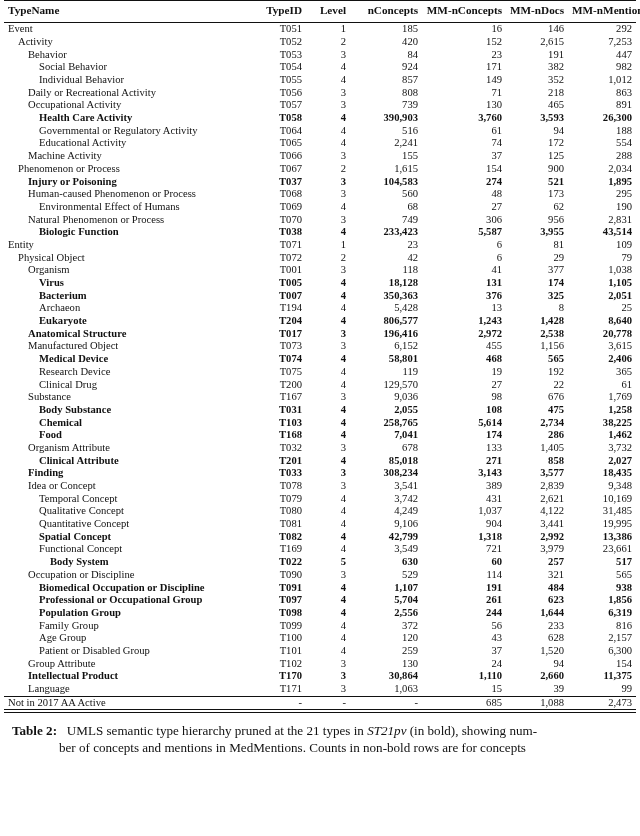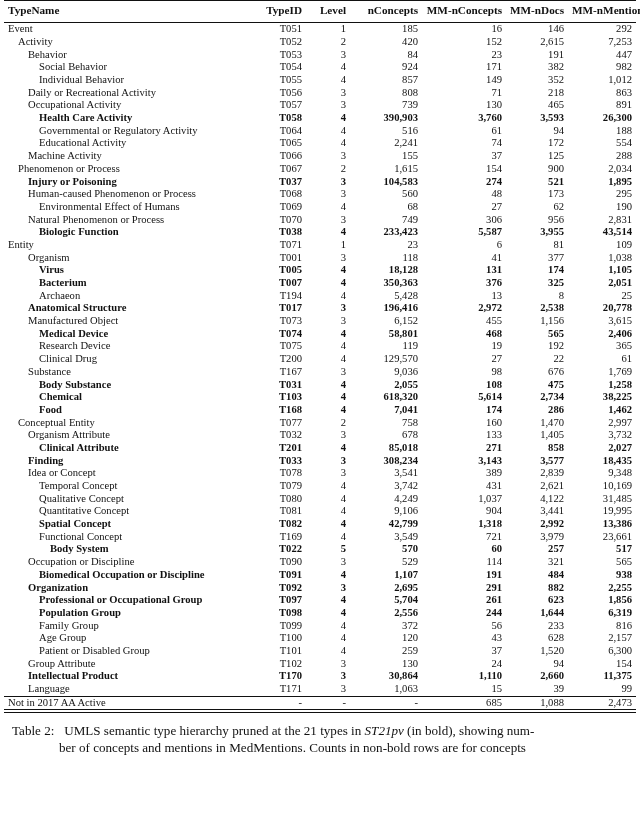--- a/index.html
+++ b/index.html
@@ -78,21 +78,21 @@
   }
 
   #caption {
     width: 618px;
     margin: 9px 0 0 8px;
     font-size: 13.1px;
     line-height: 1.32;
     text-align: left;
     text-indent: 0;
   }
-  #caption .cap-label { white-space: nowrap; }
+  #caption .cap-label { white-space: nowrap; font-weight: bold; }
   #caption .cap-body { }
   #caption .ital { font-style: italic; }
   #caption .cap-line2 { display: block; padding-left: 47px; }
 </style>
 </head>
 <body>
 
 <div id="page">
 
   <table class="tbl">
@@ -273,20 +273,29 @@
         <tr>
           <td class="name ind0">Entity</td>
           <td class="num">T071</td>
           <td class="num">1</td>
           <td class="num">23</td>
           <td class="num">6</td>
           <td class="num">81</td>
           <td class="num">109</td>
         </tr>
         <tr>
+          <td class="name ind1">Physical Object</td>
+          <td class="num">T072</td>
+          <td class="num">2</td>
+          <td class="num">42</td>
+          <td class="num">6</td>
+          <td class="num">29</td>
+          <td class="num">79</td>
+        </tr>
+        <tr>
           <td class="name ind2">Organism</td>
           <td class="num">T001</td>
           <td class="num">3</td>
           <td class="num">118</td>
           <td class="num">41</td>
           <td class="num">377</td>
           <td class="num">1,038</td>
         </tr>
         <tr class="bold">
           <td class="name ind3">Virus</td>
@@ -309,20 +318,29 @@
         <tr>
           <td class="name ind3">Archaeon</td>
           <td class="num">T194</td>
           <td class="num">4</td>
           <td class="num">5,428</td>
           <td class="num">13</td>
           <td class="num">8</td>
           <td class="num">25</td>
         </tr>
         <tr class="bold">
+          <td class="name ind3">Eukaryote</td>
+          <td class="num">T204</td>
+          <td class="num">4</td>
+          <td class="num">806,577</td>
+          <td class="num">1,243</td>
+          <td class="num">1,428</td>
+          <td class="num">8,640</td>
+        </tr>
+        <tr class="bold">
           <td class="name ind2">Anatomical Structure</td>
           <td class="num">T017</td>
           <td class="num">3</td>
           <td class="num">196,416</td>
           <td class="num">2,972</td>
           <td class="num">2,538</td>
           <td class="num">20,778</td>
         </tr>
         <tr>
           <td class="name ind2">Manufactured Object</td>
@@ -375,44 +393,35 @@
           <td class="num">4</td>
           <td class="num">2,055</td>
           <td class="num">108</td>
           <td class="num">475</td>
           <td class="num">1,258</td>
         </tr>
         <tr class="bold">
           <td class="name ind3">Chemical</td>
           <td class="num">T103</td>
           <td class="num">4</td>
-          <td class="num">618,320</td>
+          <td class="num">258,765</td>
           <td class="num">5,614</td>
           <td class="num">2,734</td>
           <td class="num">38,225</td>
         </tr>
         <tr class="bold">
           <td class="name ind3">Food</td>
           <td class="num">T168</td>
           <td class="num">4</td>
           <td class="num">7,041</td>
           <td class="num">174</td>
           <td class="num">286</td>
           <td class="num">1,462</td>
         </tr>
         <tr>
-          <td class="name ind1">Conceptual Entity</td>
-          <td class="num">T077</td>
-          <td class="num">2</td>
-          <td class="num">758</td>
-          <td class="num">160</td>
-          <td class="num">1,470</td>
-          <td class="num">2,997</td>
-        </tr>
-        <tr>
           <td class="name ind2">Organism Attribute</td>
           <td class="num">T032</td>
           <td class="num">3</td>
           <td class="num">678</td>
           <td class="num">133</td>
           <td class="num">1,405</td>
           <td class="num">3,732</td>
         </tr>
         <tr class="bold">
           <td class="name ind3">Clinical Attribute</td>
@@ -483,21 +492,21 @@
           <td class="num">4</td>
           <td class="num">3,549</td>
           <td class="num">721</td>
           <td class="num">3,979</td>
           <td class="num">23,661</td>
         </tr>
         <tr class="bold">
           <td class="name ind4">Body System</td>
           <td class="num">T022</td>
           <td class="num">5</td>
-          <td class="num">570</td>
+          <td class="num">630</td>
           <td class="num">60</td>
           <td class="num">257</td>
           <td class="num">517</td>
         </tr>
         <tr>
           <td class="name ind2">Occupation or Discipline</td>
           <td class="num">T090</td>
           <td class="num">3</td>
           <td class="num">529</td>
           <td class="num">114</td>
@@ -505,29 +514,20 @@
           <td class="num">565</td>
         </tr>
         <tr class="bold">
           <td class="name ind3">Biomedical Occupation or Discipline</td>
           <td class="num">T091</td>
           <td class="num">4</td>
           <td class="num">1,107</td>
           <td class="num">191</td>
           <td class="num">484</td>
           <td class="num">938</td>
-        </tr>
-        <tr class="bold">
-          <td class="name ind2">Organization</td>
-          <td class="num">T092</td>
-          <td class="num">3</td>
-          <td class="num">2,695</td>
-          <td class="num">291</td>
-          <td class="num">882</td>
-          <td class="num">2,255</td>
         </tr>
         <tr class="bold">
           <td class="name ind3">Professional or Occupational Group</td>
           <td class="num">T097</td>
           <td class="num">4</td>
           <td class="num">5,704</td>
           <td class="num">261</td>
           <td class="num">623</td>
           <td class="num">1,856</td>
         </tr>

